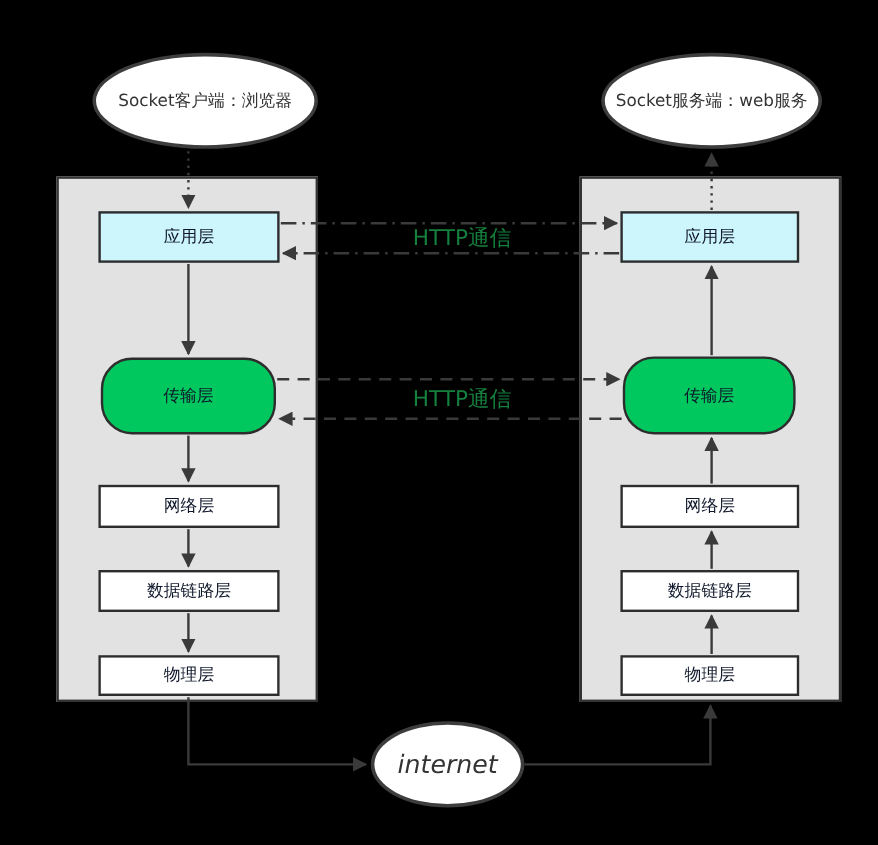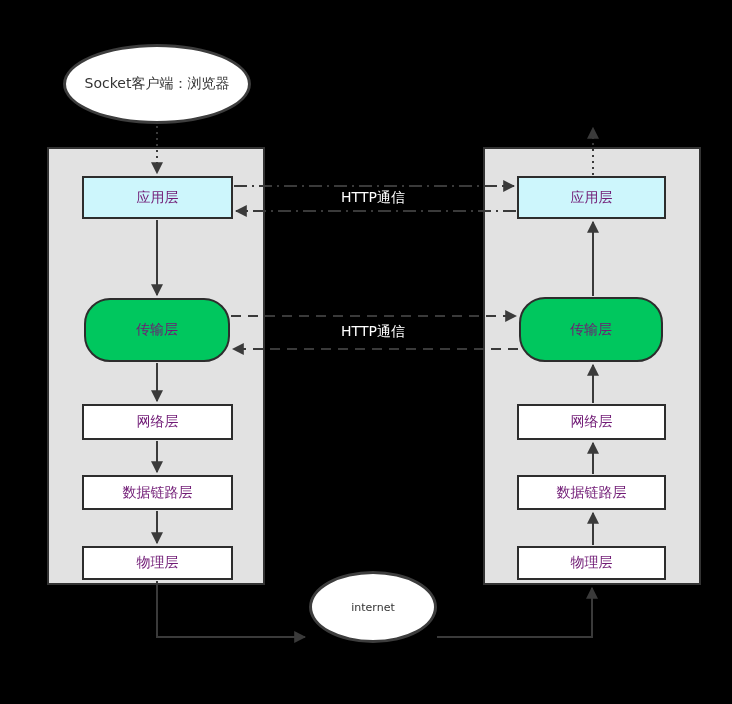--- a/index.html
+++ b/index.html
@@ -31,21 +31,21 @@
   }
   .box {
     position: absolute;
     box-sizing: border-box;
     border: 2px solid #2d2d2d;
     background: #ffffff;
     display: flex;
     align-items: center;
     justify-content: center;
     font-size: 14px;
-    color: #701a75;
+    color: #0f172a;
     z-index: 3;
   }
   .box-app   { background: #cdf6fc; }
   .box-trans { background: #00c75e; border-radius: 26px; }
   
   .c-app   { left: 82px; top: 176px; width: 151px; height: 43px; }
   .c-trans { left: 84px; top: 298px; width: 146px; height: 64px; }
   .c-net   { left: 82px; top: 404px; width: 151px; height: 36px; }
   .c-data  { left: 82px; top: 475px; width: 151px; height: 35px; }
   .c-phys  { left: 82px; top: 546px; width: 151px; height: 34px; }
@@ -62,30 +62,31 @@
     border-radius: 50%;
     box-sizing: border-box;
     display: flex;
     align-items: center;
     justify-content: center;
     color: #333333;
     font-size: 14px;
     text-align: center;
     z-index: 3;
   }
-  .ellipse-client   { left: 63px;  top: 44px;  width: 188px; height: 80px; }
+  .ellipse-client   { left: 77px;  top: 44px;  width: 188px; height: 80px; }
   .ellipse-server   { left: 501px; top: 44px;  width: 184px; height: 80px; }
-  .ellipse-internet { left: 309px; top: 571px; width: 128px; height: 72px; font-size: 11px; }
+  .ellipse-internet { left: 309px; top: 601px; width: 128px; height: 72px; font-size: 21px; font-style: italic; }
   .conn-label {
     position: absolute;
     transform: translate(-50%, -50%);
-    color: #ffffff;
-    font-size: 14px;
+    color: #15803d;
+    font-size: 18px;
     white-space: nowrap;
     z-index: 3;
+    margin-left: 12px;
   }
   .label-http { left: 373px; top: 198px; }
   .label-tcp  { left: 373px; top: 332px; }
 </style>
 </head>
 <body>
 
 <div class="stage">
 
   <div class="panel panel-left"></div>
@@ -118,20 +119,23 @@
       <path d="M516,211 H236" stroke-dasharray="13 5 2 5" marker-end="url(#ah)"></path>
 
       <path d="M231,316 H516" stroke-dasharray="10 7" marker-end="url(#ah)"></path>
       <path d="M518,349 H233" stroke-dasharray="10 7" marker-end="url(#ah)"></path>
     </g>
   </svg>
 
   <div class="ellipse ellipse-client">
     <span>Socket客户端：浏览器</span>
   </div>
+  <div class="ellipse ellipse-server">
+    <span>Socket服务端：web服务</span>
+  </div>
   <div class="ellipse ellipse-internet">
     <span>internet</span>
   </div>
 
   <div class="box box-app c-app">
     <span>应用层</span>
   </div>
   <div class="box box-trans c-trans">
     <span>传输层</span>
   </div>

